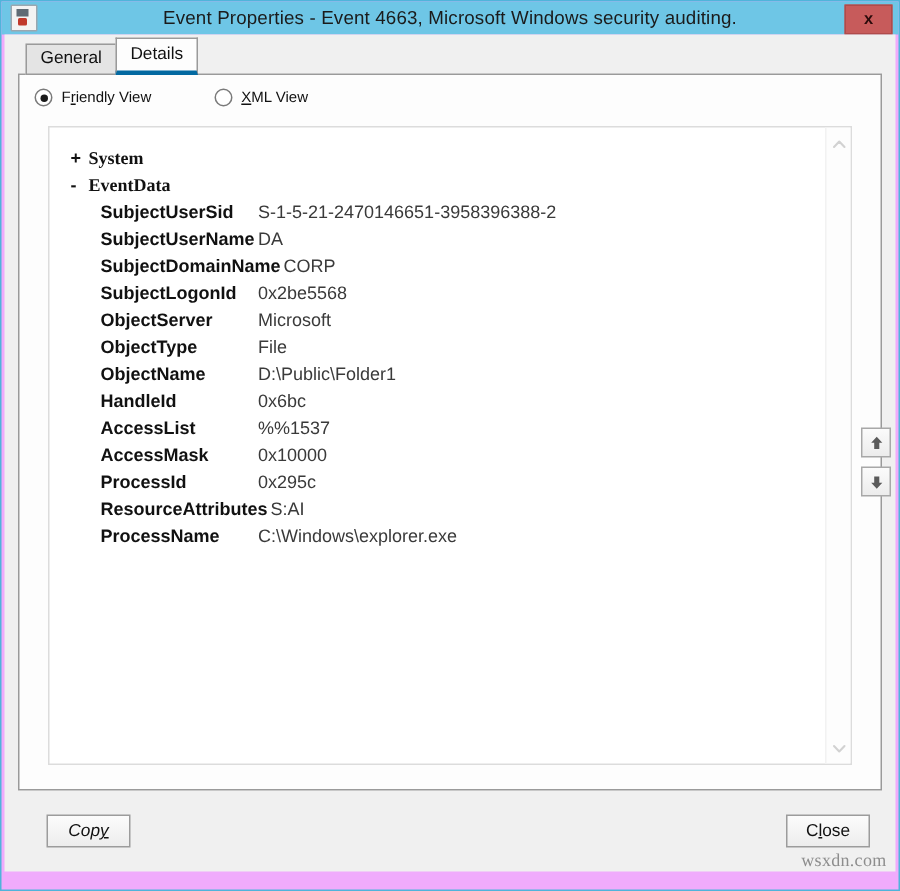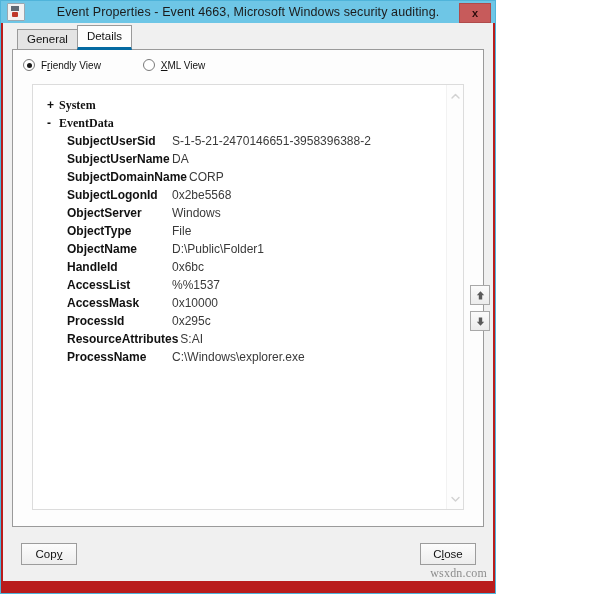--- a/index.html
+++ b/index.html
@@ -11,24 +11,24 @@
     width: 600px;
     height: 594px;
     font-family: "Liberation Sans", sans-serif;
     overflow: hidden;
   }
 
   
   .window {
     position: absolute;
     left: 0; top: 0;
-    width: 496px;
+    width: 600px;
     height: 594px;
     box-sizing: border-box;
-    background: #b91c1c;
+    background: #f0abfc;
     border: 1px solid #4fb4da;
     display: flex;
     flex-direction: column;
   }
 
   
   .titlebar {
     height: 22px;
     flex: 0 0 22px;
     background: #6ec6e6;
@@ -299,21 +299,21 @@
     border: 1px solid #9c9c9c;
     font-size: 11.5px;
     color: #111;
     display: flex;
     align-items: center;
     justify-content: center;
     cursor: pointer;
     box-sizing: border-box;
   }
   .btn .acc { text-decoration: underline; }
-  #copy-button { left: 18px; bottom: 16px; width: 56px; }
+  #copy-button { left: 28px; bottom: 16px; width: 56px; font-style: italic; }
   #close-button { right: 17px; bottom: 16px; width: 56px; }
 
   
   .watermark {
     position: absolute;
     right: 6px;
     bottom: 0px;
     font-size: 12px;
     color: #8d8d8d;
     font-family: "Liberation Serif", serif;
@@ -376,21 +376,21 @@
               <div class="kv-row">
                 <span class="kv-key">SubjectDomainName</span>
                 <span class="kv-val">CORP</span>
               </div>
               <div class="kv-row">
                 <span class="kv-key">SubjectLogonId</span>
                 <span class="kv-val">0x2be5568</span>
               </div>
               <div class="kv-row">
                 <span class="kv-key">ObjectServer</span>
-                <span class="kv-val">Windows</span>
+                <span class="kv-val">Microsoft</span>
               </div>
               <div class="kv-row">
                 <span class="kv-key">ObjectType</span>
                 <span class="kv-val">File</span>
               </div>
               <div class="kv-row">
                 <span class="kv-key">ObjectName</span>
                 <span class="kv-val">D:\Public\Folder1</span>
               </div>
               <div class="kv-row">

